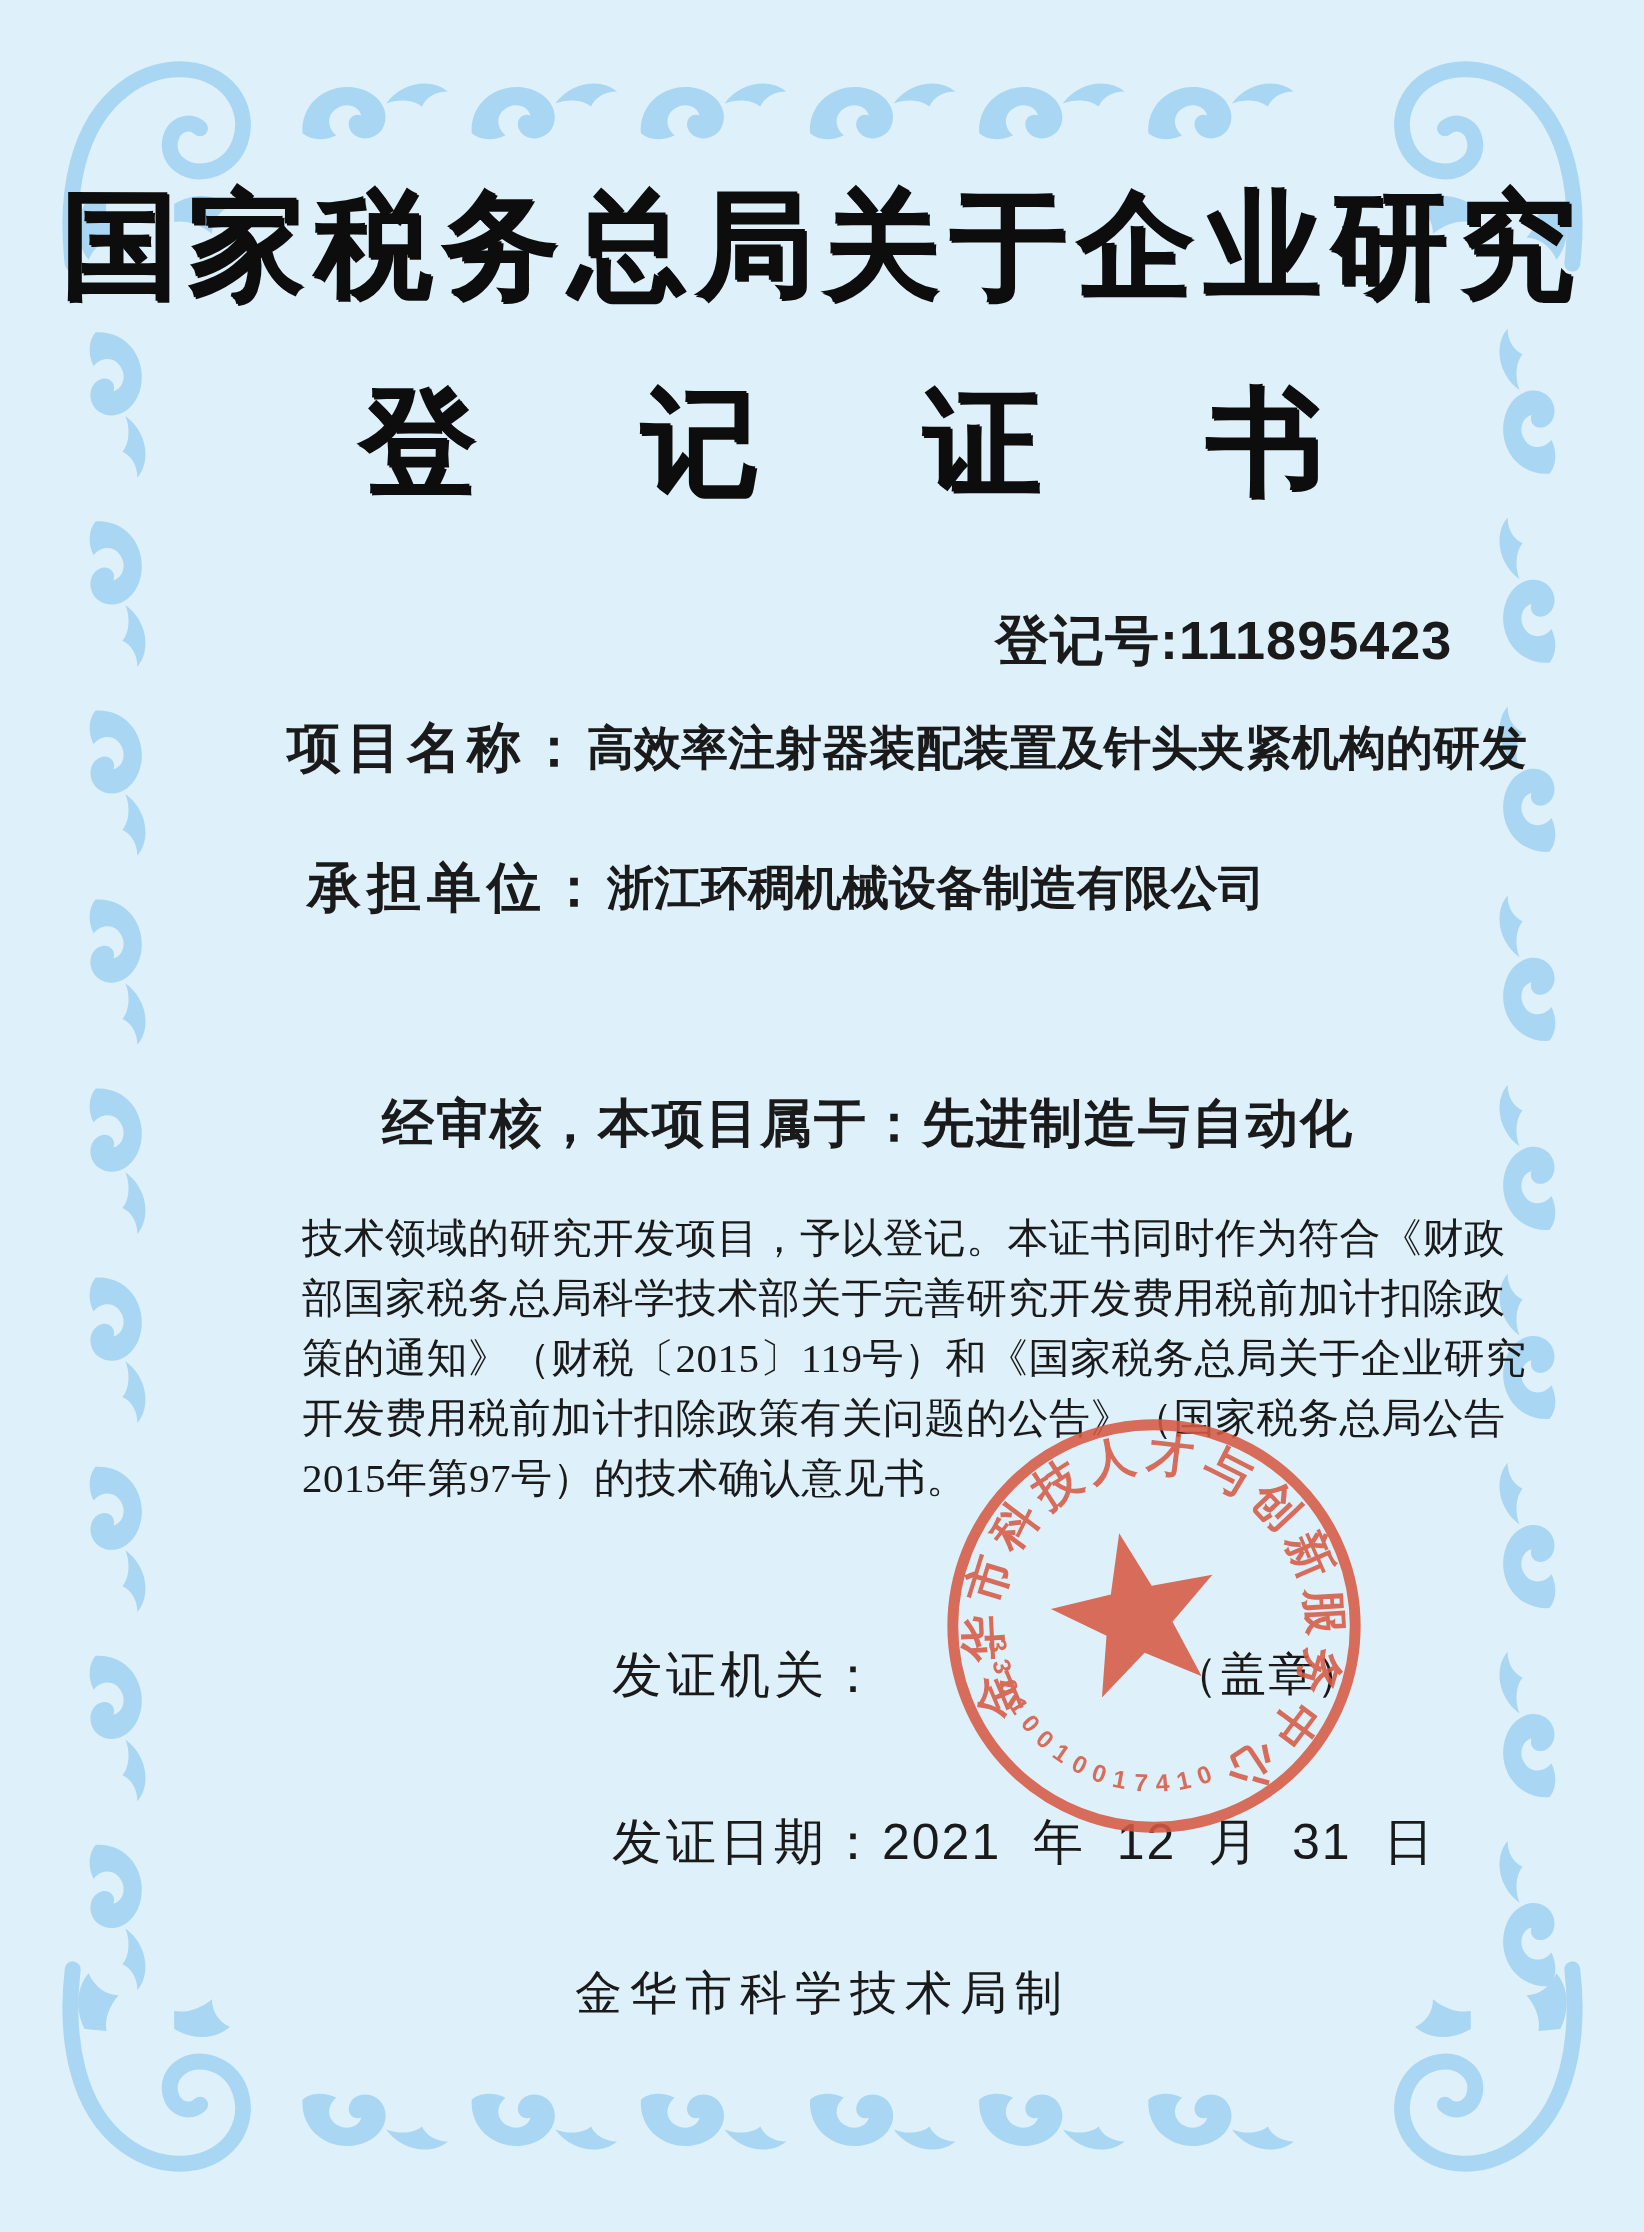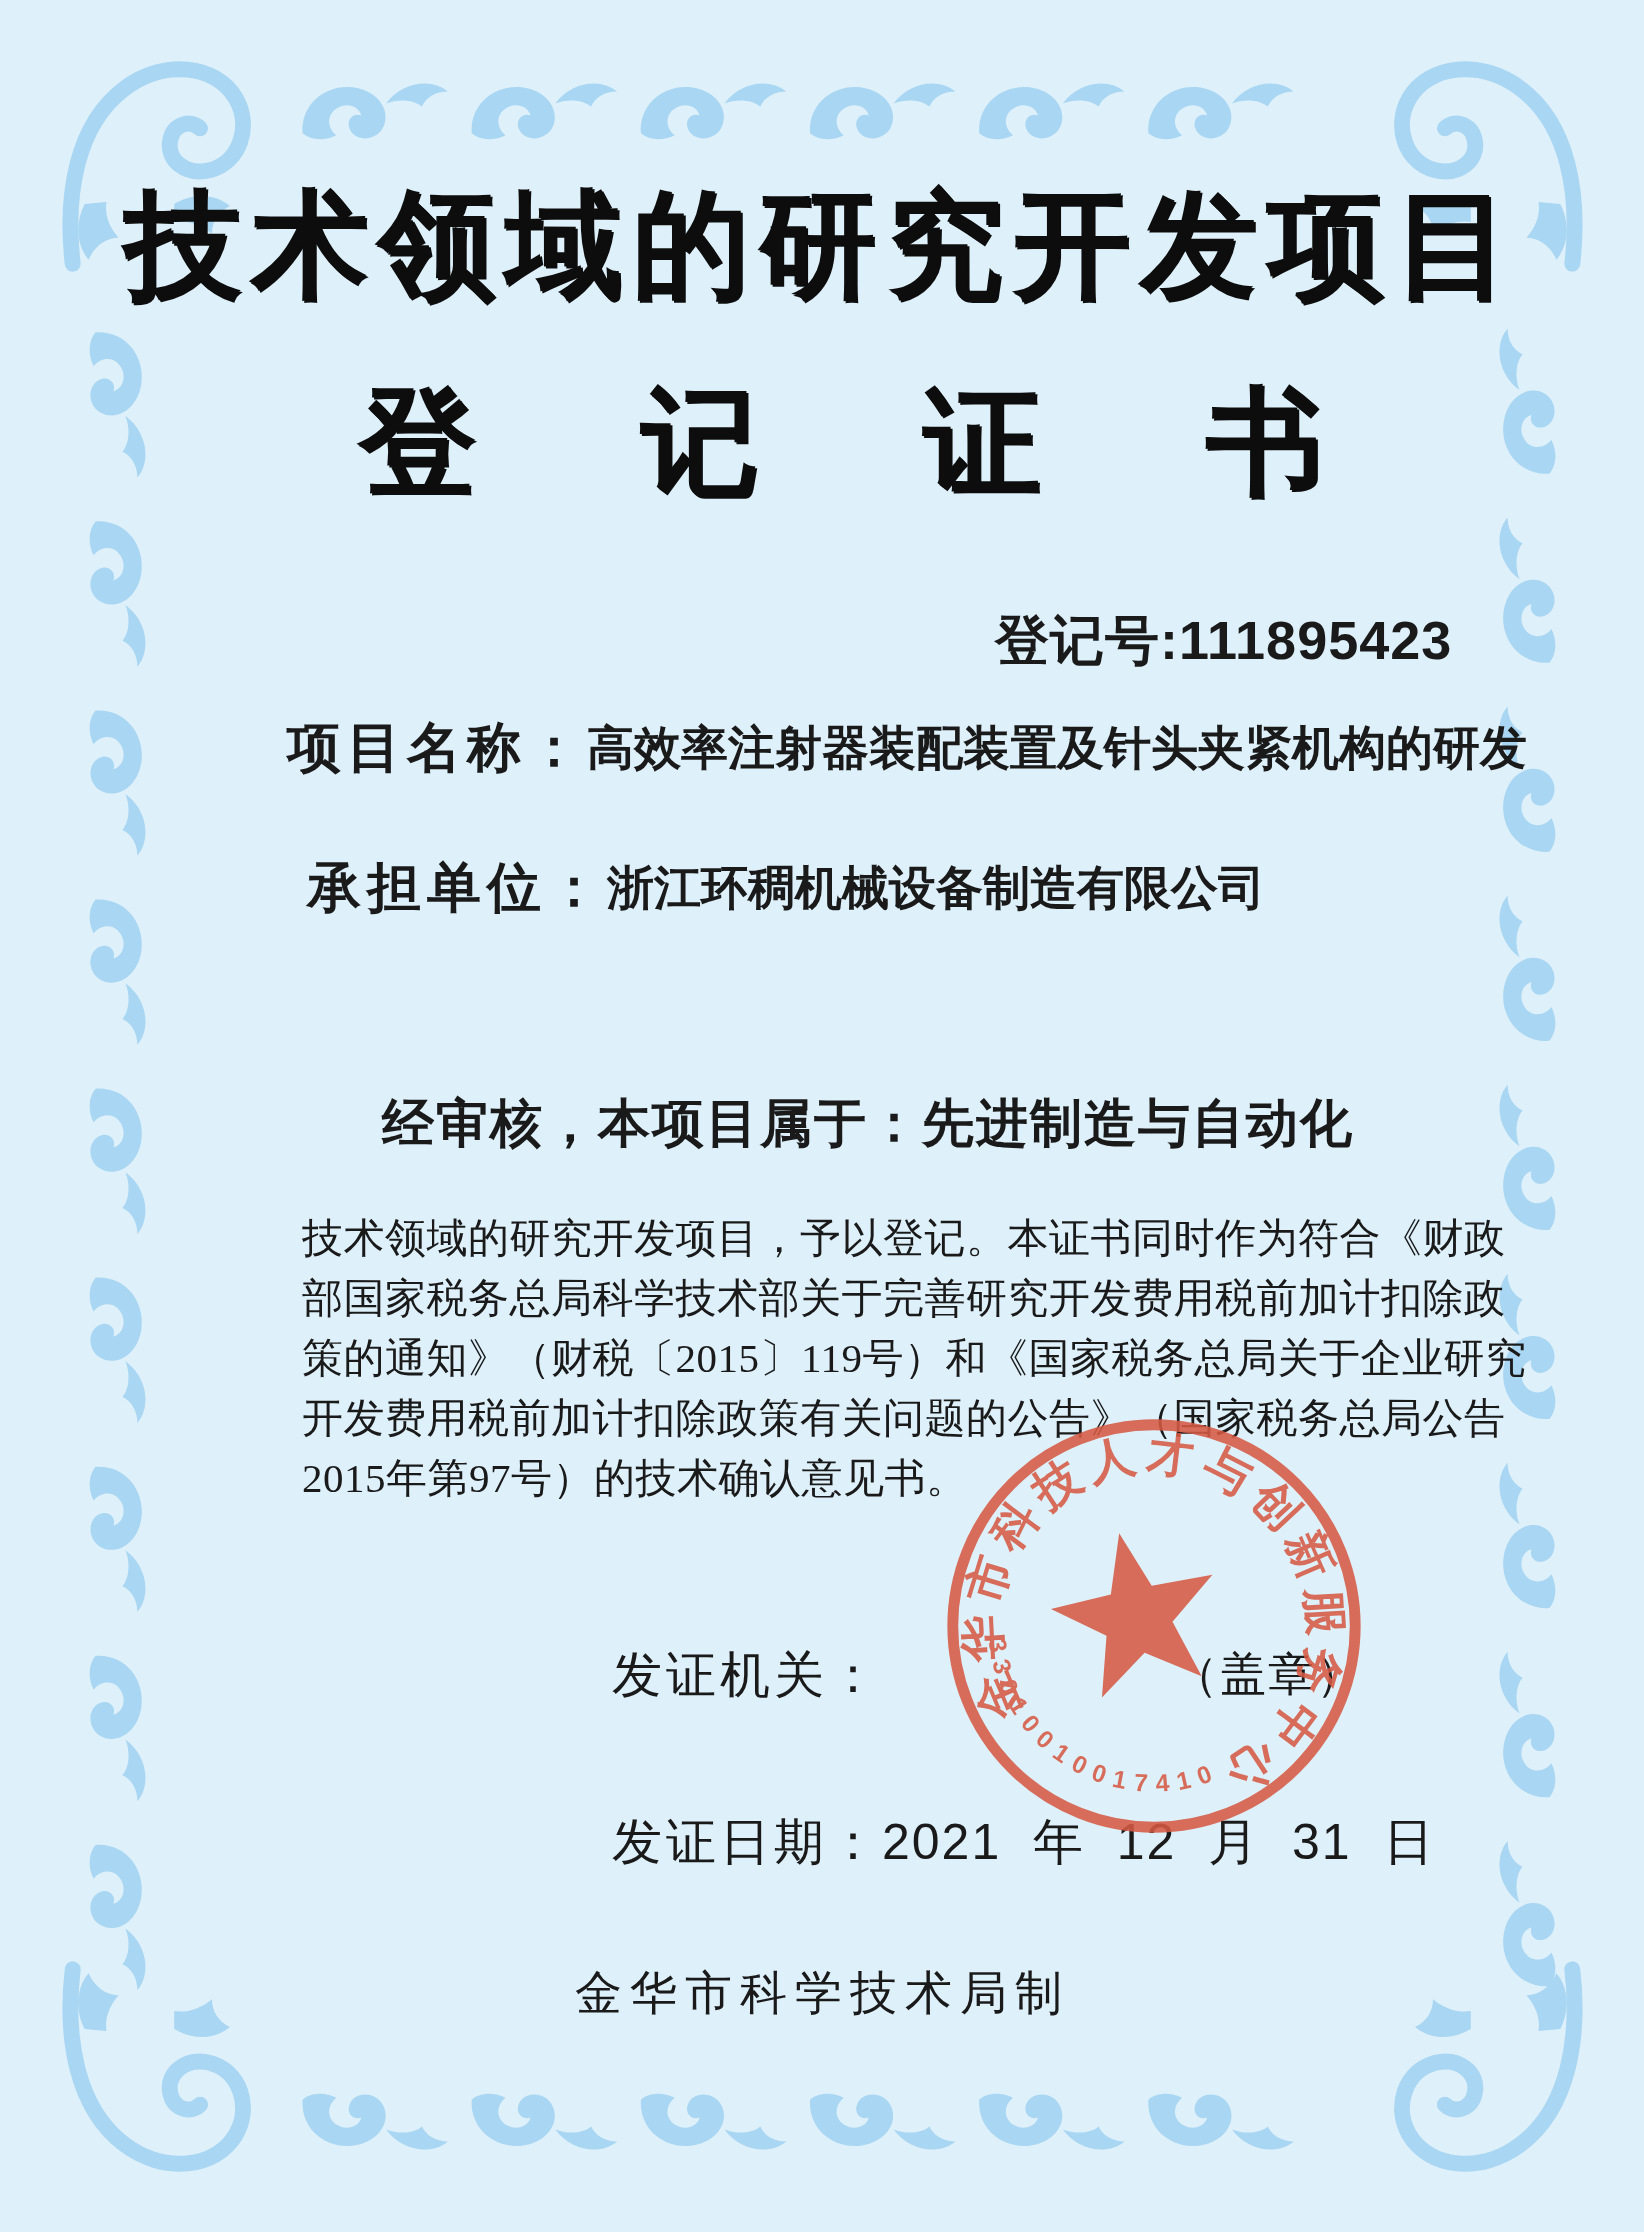--- a/index.html
+++ b/index.html
@@ -99,21 +99,21 @@
     <use href="#curl" transform="translate(1493,670) rotate(-90)"></use>
     <use href="#curl" transform="translate(1493,860) rotate(-90)"></use>
     <use href="#curl" transform="translate(1493,1050) rotate(-90)"></use>
     <use href="#curl" transform="translate(1493,1240) rotate(-90)"></use>
     <use href="#curl" transform="translate(1493,1430) rotate(-90)"></use>
     <use href="#curl" transform="translate(1493,1620) rotate(-90)"></use>
     <use href="#curl" transform="translate(1493,1810) rotate(-90)"></use>
     <use href="#curl" transform="translate(1493,2000) rotate(-90)"></use>
   </svg>
 
-  <div class="abs title1">技术领域的研究开发项目</div>
+  <div class="abs title1">国家税务总局关于企业研究</div>
   <div class="abs title2">登 记 证 书</div>
 
   <div class="abs regno"><span>登记号:</span><span>111895423</span></div>
 
   <div class="abs fieldrow row-project"><span class="flabel">项目名称：</span><span class="fvalue">高效率注射器装配装置及针头夹紧机构的研发</span></div>
 
   <div class="abs fieldrow row-undertaker"><span class="flabel">承担单位：</span><span class="fvalue">浙江环稠机械设备制造有限公司</span></div>
 
   <div class="abs review"><span class="rprefix">经审核，本项目属于：</span><span class="rcategory">先进制造与自动化</span></div>
 

